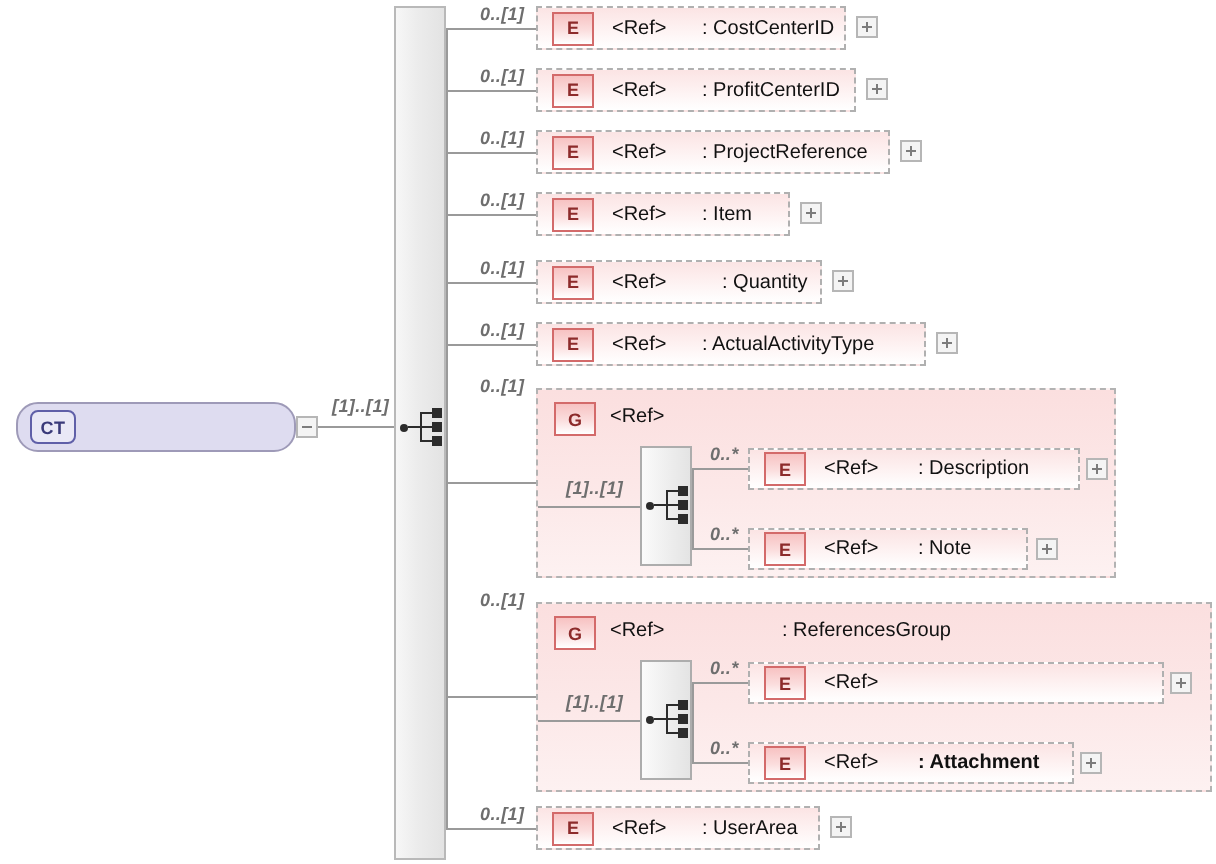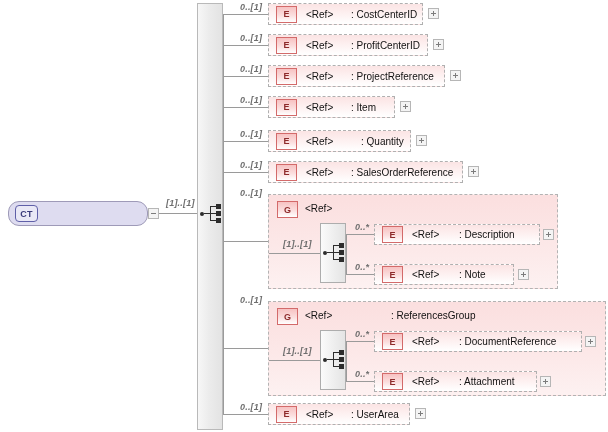--- a/index.html
+++ b/index.html
@@ -187,21 +187,21 @@
     <span class="e-ref">&lt;Ref&gt;</span>
     <span class="e-name" style="left:92px;">: Quantity</span>
   </div>
   <div class="toggle plus" style="left:416px;top:135px;"></div>
 
   <div class="hline" style="left:223px;top:172px;width:45px;"></div>
   <div class="occ" style="left:240px;top:160px;">0..[1]</div>
   <div class="enode" style="left:268px;top:161px;width:195px;height:22px;">
     <span class="e-badge">E</span>
     <span class="e-ref">&lt;Ref&gt;</span>
-    <span class="e-name" style="left:82px;">: SalesOrderReference</span>
+    <span class="e-name" style="left:82px;">: ActualActivityType</span>
   </div>
   <div class="toggle plus" style="left:468px;top:166px;"></div>
 
   <div class="hline" style="left:223px;top:241px;width:45px;"></div>
   <div class="occ" style="left:240px;top:188px;">0..[1]</div>
 
   <div class="gbox" style="left:268px;top:194px;width:290px;height:95px;">
     <div class="g-badge" style="left:8px;top:6px;">G</div>
     <div class="g-ref" style="left:36px;top:8px;">&lt;Ref&gt;</div>
 
@@ -264,30 +264,29 @@
     <div class="hline" style="left:0px;top:58px;width:51px;"></div>
     <div class="occ" style="left:14px;top:44px;">[1]..[1]</div>
 
     <div class="vline" style="left:77px;top:39px;height:40px;"></div>
 
     <div class="hline" style="left:77px;top:39px;width:28px;"></div>
     <div class="occ" style="left:86px;top:27px;">0..*</div>
     <div class="enode" style="left:105px;top:29px;width:208px;height:21px;">
       <span class="e-badge">E</span>
       <span class="e-ref">&lt;Ref&gt;</span>
-      <span class="e-name" style="left:84px;">: DocumentReference</span>
     </div>
     <div class="toggle plus" style="left:316px;top:34px;"></div>
 
     <div class="hline" style="left:77px;top:79px;width:28px;"></div>
     <div class="occ" style="left:86px;top:67px;">0..*</div>
     <div class="enode" style="left:105px;top:69px;width:163px;height:21px;">
       <span class="e-badge">E</span>
       <span class="e-ref">&lt;Ref&gt;</span>
-      <span class="e-name" style="left:84px;">: Attachment</span>
+      <span class="e-name" style="left:84px;font-weight:bold;">: Attachment</span>
     </div>
     <div class="toggle plus" style="left:271px;top:74px;"></div>
   </div>
 
   <div class="hline" style="left:223px;top:414px;width:45px;"></div>
   <div class="occ" style="left:240px;top:402px;">0..[1]</div>
   <div class="enode" style="left:268px;top:403px;width:142px;height:22px;">
     <span class="e-badge">E</span>
     <span class="e-ref">&lt;Ref&gt;</span>
     <span class="e-name" style="left:82px;">: UserArea</span>

